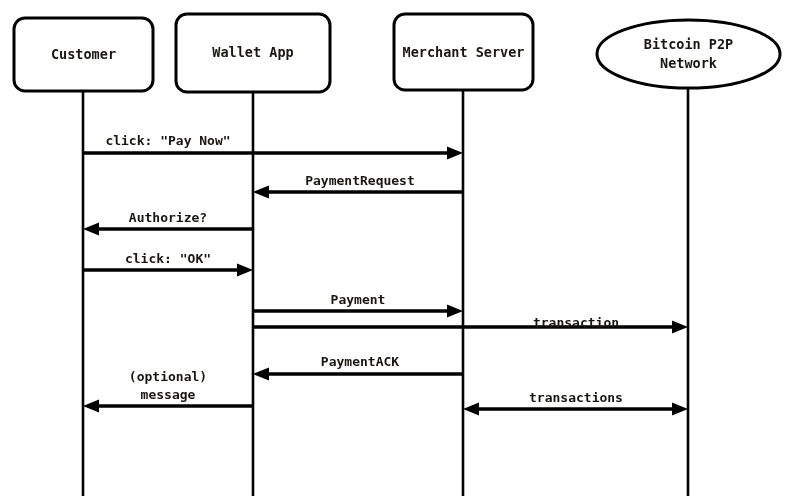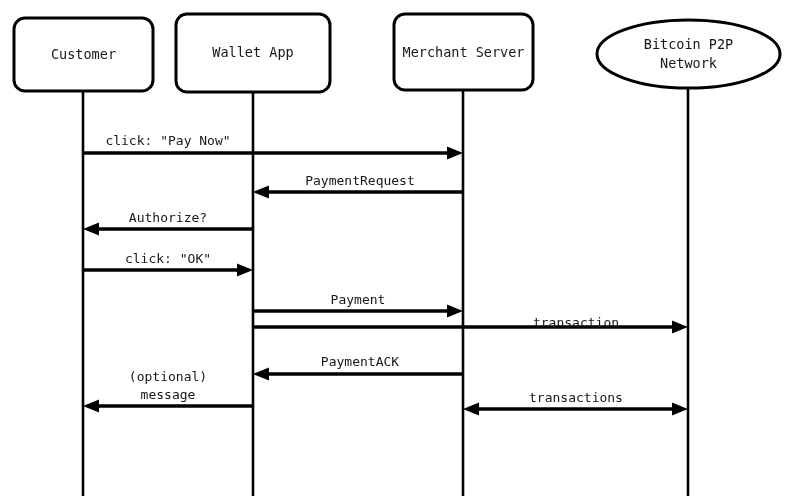--- a/index.html
+++ b/index.html
@@ -10,20 +10,21 @@
   }
   body {
     font-family: "DejaVu Sans Mono", "Liberation Mono", monospace;
   }
   #diagram-canvas {
     position: relative;
     width: 795px;
     height: 502px;
     background: #ffffff;
     overflow: hidden;
+    font-weight: bold;
   }
   #diagram-svg {
     position: absolute;
     top: 0;
     left: 0;
     width: 795px;
     height: 502px;
     display: block;
   }
   .participant-label,

